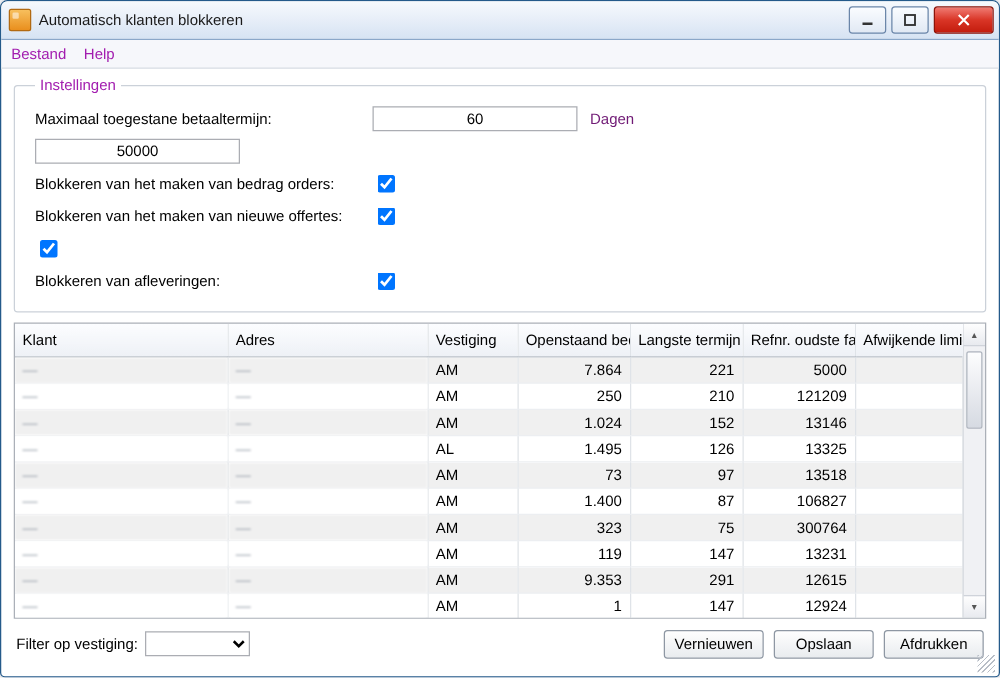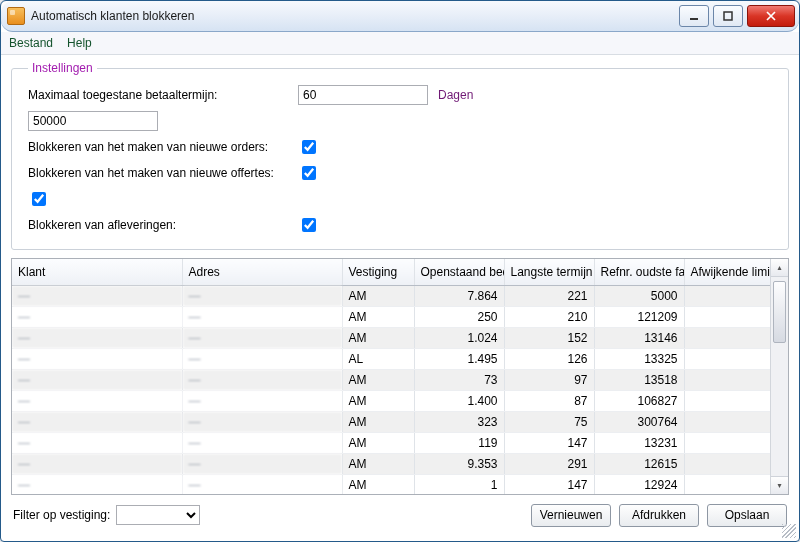--- a/index.html
+++ b/index.html
@@ -22,21 +22,20 @@
     box-sizing: border-box;
   }
   
   .titlebar {
     height: 30px;
     background: linear-gradient(#f6f9fd, #e7eef8 50%, #d6e3f3);
     border-bottom: 1px solid #8aa7c9;
     display: flex;
     align-items: center;
     padding: 0 4px 0 6px;
-    border-radius: 12px;
   }
   .titlebar .app-icon {
     width: 16px; height: 16px;
     margin-right: 6px;
     display:inline-block;
     background:
       linear-gradient(#f7bf5d,#e98f1e);
     border:1px solid #b26a12;
     border-radius:2px;
     position:relative;
@@ -73,21 +72,21 @@
   
   .menubar {
     height: 22px;
     border-bottom: 1px solid #d8dde3;
     background: #f6f7fb;
     display:flex;
     align-items: center;
     padding: 0 8px;
     gap: 14px;
   }
-  .menubar span { color:#14532d; }
+  .menubar span { color:#a21caf; }
   
   .client {
     flex:1;
     padding: 6px 10px 10px 10px;
     display:flex;
     flex-direction:column;
     overflow:hidden;
   }
   fieldset.settings {
     border:1px solid #cbd1d9;
@@ -107,22 +106,23 @@
     margin-bottom: 2px;
   }
   .form-row label {
     width: 270px;
     color:#000;
   }
   .form-row input[type=text] {
     width: 120px;
     height: 18px;
     border:1px solid #abadb3;
-    padding: 0 4px;
+    padding: 0 21px;
     font: inherit;
+    text-align: center;
   }
   .form-row .unit {
     margin-left: 10px;
     color:#701a75;
   }
   .form-row input[type=checkbox]{
     width:14px; height:14px;
   }
   
   .grid-wrap {
@@ -268,21 +268,21 @@
         <label>Maximaal toegestane betaaltermijn:</label>
         <input type="text" value="60" style="">
         <span class="unit">Dagen</span>
       </div>
 
       <div class="form-row">
         <input type="text" value="50000" style="">
       </div>
 
       <div class="form-row">
-        <label>Blokkeren van het maken van nieuwe orders:</label>
+        <label>Blokkeren van het maken van bedrag orders:</label>
         <input type="checkbox" checked="" style="">
       </div>
       <div class="form-row">
         <label>Blokkeren van het maken van nieuwe offertes:</label>
         <input type="checkbox" checked="" style="">
       </div>
       <div class="form-row">
         <input type="checkbox" checked="" style="">
       </div>
       <div class="form-row">
@@ -414,20 +414,20 @@
         <div class="track"></div>
         <div class="arrow bottom">▾</div>
       </div>
     </div>
 
     <div class="bottom-bar">
       <span class="filter-label">Filter op vestiging:</span>
       <select></select>
       <div class="spacer"></div>
       <button>Vernieuwen</button>
+      <button>Opslaan</button>
       <button>Afdrukken</button>
-      <button>Opslaan</button>
     </div>
 
   </div>
 
   <div class="resize-grip"></div>
 </div>
 
 </body></html>

